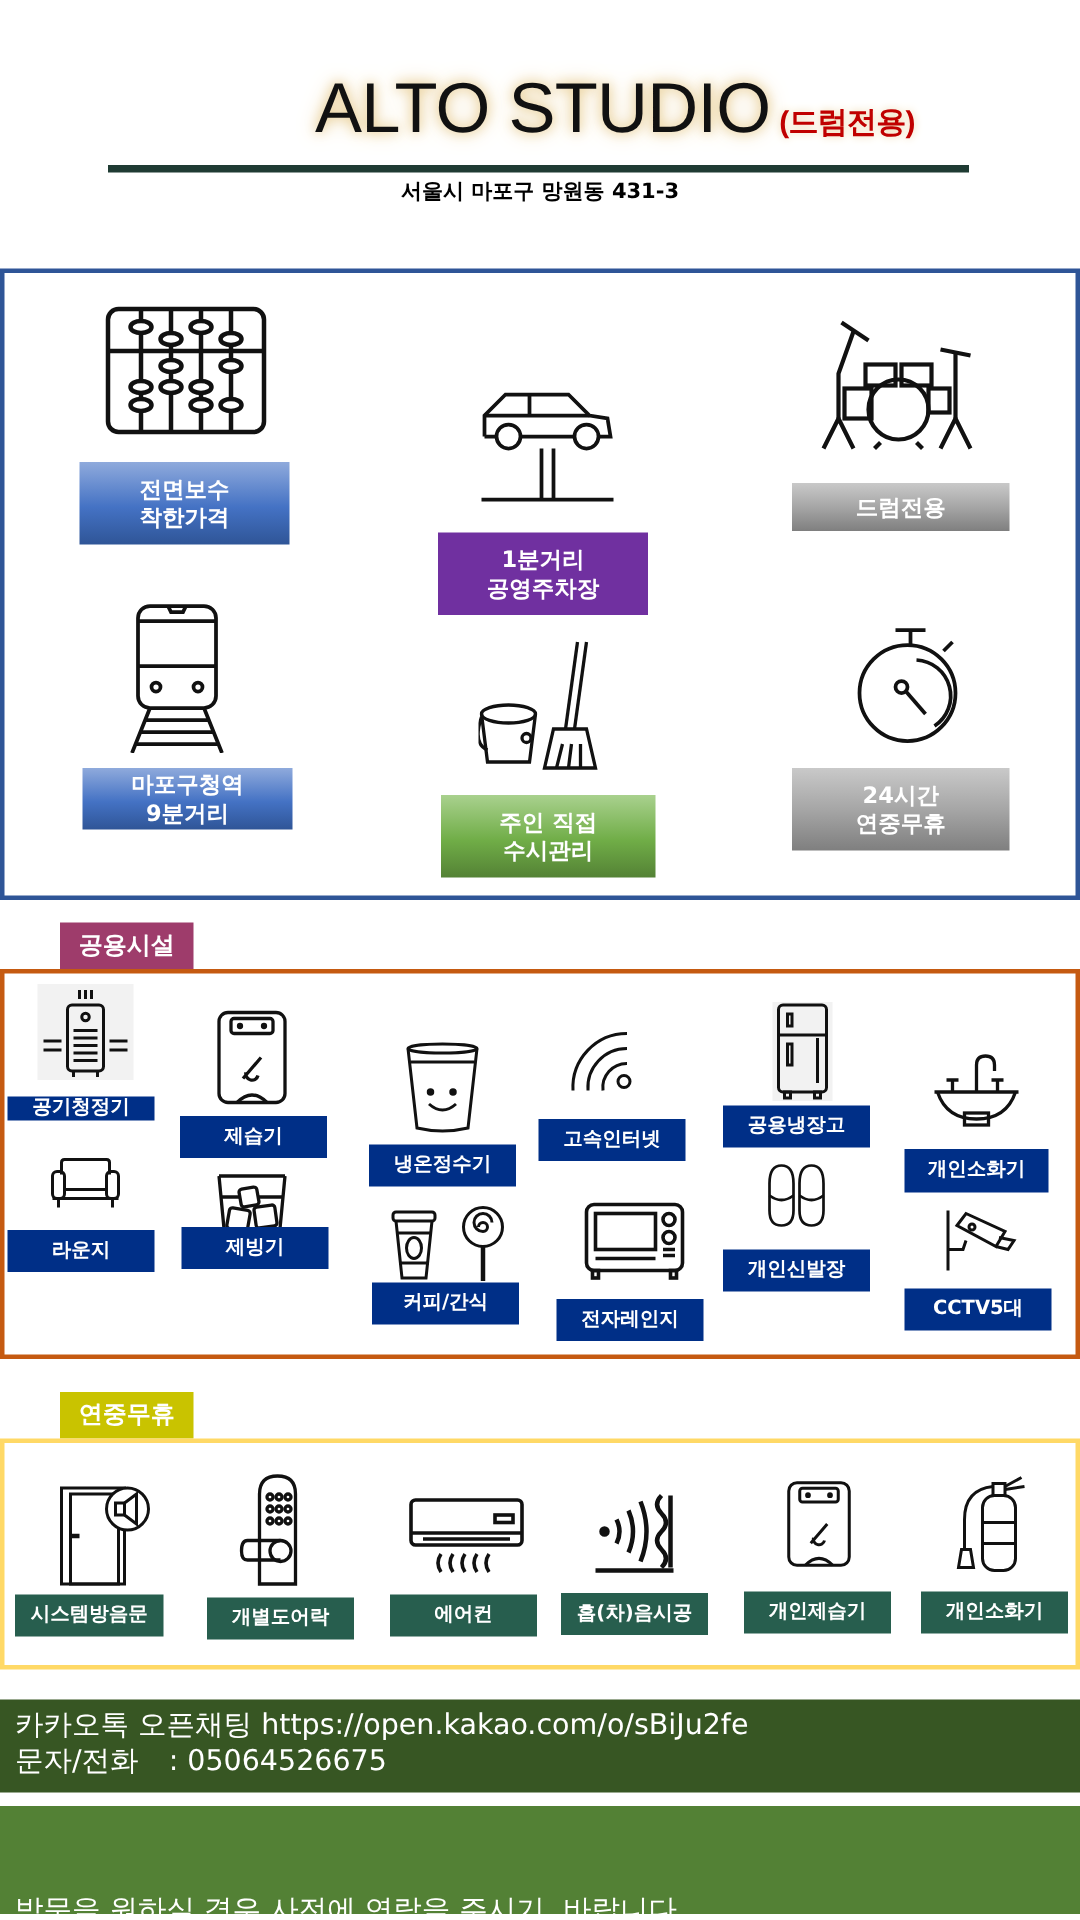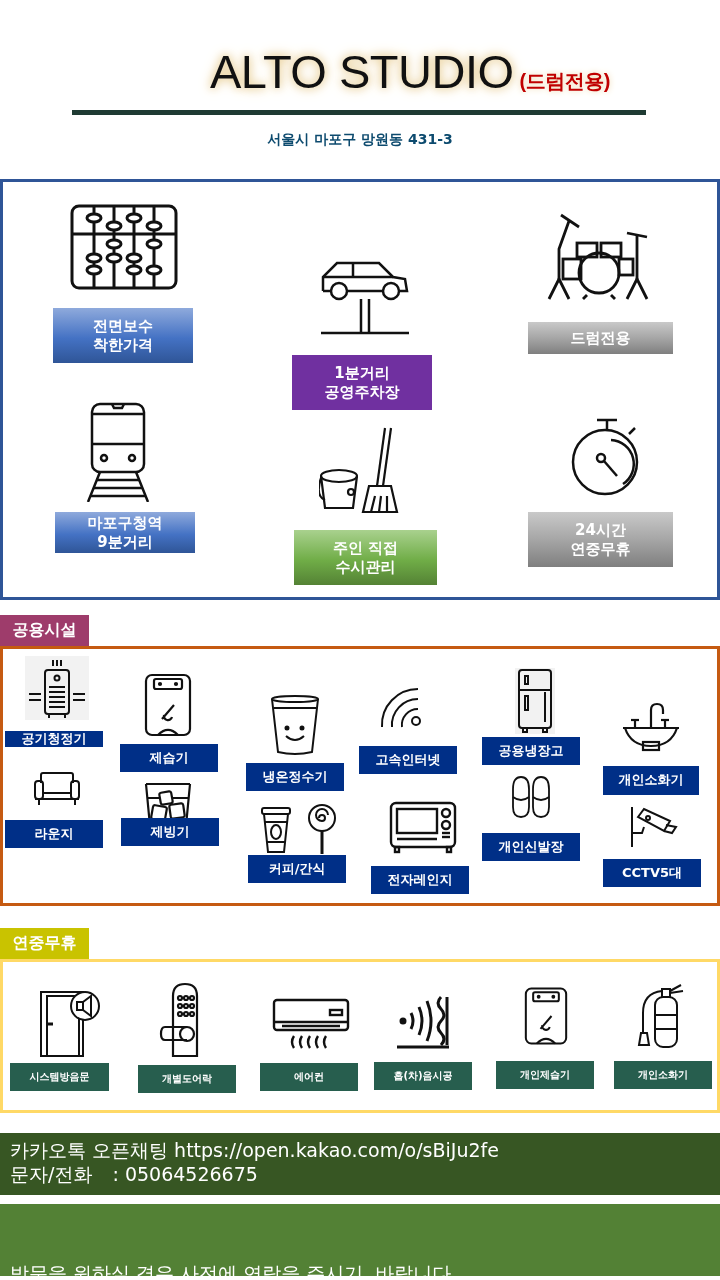--- a/index.html
+++ b/index.html
@@ -1,34 +1,34 @@
 <!DOCTYPE html>
 <html><head>
 <meta charset="utf-8">
 <style>
   html,body{margin:0;padding:0;}
   body{width:720px;height:1280px;position:relative;background:#fff;overflow:hidden;font-family:"DejaVu Sans",sans-serif;}
   .abs{position:absolute;}
   .title{left:210px;top:44px;font-family:"Liberation Sans",sans-serif;font-size:47px;color:#111;letter-spacing:-0.5px;text-shadow:0 0 8px #e6c98a,0 0 14px #ecd6a8;white-space:nowrap;}
   .title-sub{font-size:20px;color:#c00000;font-weight:bold;margin-left:6px;text-shadow:0 0 6px #ecd6a8;}
   .title-rule{left:72px;top:110px;width:574px;height:5px;background:#1f3b33;}
-  .address{left:0;width:720px;top:131px;text-align:center;font-size:14px;font-weight:bold;color:#0c4a6e;}
+  .address{left:0;width:720px;top:119px;text-align:center;font-size:14px;font-weight:bold;color:#000000;}
   .box{box-sizing:border-box;}
   .features{left:0;top:179px;width:720px;height:421px;border:3px solid #2f5597;}
   .label{position:absolute;color:#fff;text-align:center;font-weight:bold;display:flex;align-items:center;justify-content:center;line-height:1.25;white-space:pre-line;}
   .lbl-blue{background:linear-gradient(#8faadc,#4472c4 55%,#2f5597);}
   .lbl-purple{background:#7030a0;}
   .lbl-gray{background:linear-gradient(#c9c9c9,#a6a6a6 50%,#7f7f7f);}
   .lbl-green{background:linear-gradient(#a9d18e,#70ad47 55%,#548235);}
   .f-label{font-size:15px;}
-  .sec-tag{position:absolute;color:#fff;font-weight:bold;font-size:16px;display:flex;align-items:center;justify-content:center;}
+  .sec-tag{position:absolute;color:#fff;font-weight:bold;font-size:16px;display:flex;align-items:center;justify-content:center;margin-left:40px;}
   .shared{left:0;top:646px;width:720px;height:260px;border:3px solid #c55a11;}
   .sh-label{background:#002f87;font-size:13px;}
   .personal{left:0;top:959px;width:720px;height:154px;border:3px solid #ffd966;}
-  .pv-label{background:#275e4e;font-size:10px;text-align:right;}
+  .pv-label{background:#275e4e;font-size:13px;text-align:right;}
   .icon{position:absolute;}
   .icon svg{width:100%;height:100%;display:block;}
   .contact{left:0;top:1133px;width:720px;height:62px;background:#375623;color:#fff;font-size:19px;padding:6px 10px;box-sizing:border-box;line-height:1.25;}
   .notice{left:0;top:1204px;width:720px;height:72px;background:#538135;color:#fff;font-size:19px;padding:8px 10px;box-sizing:border-box;line-height:1.3;white-space:pre;}
 </style>
 </head>
 <body>
 
 <div class="abs title">
   <span>ALTO STUDIO</span><span class="title-sub">(드럼전용)</span>

